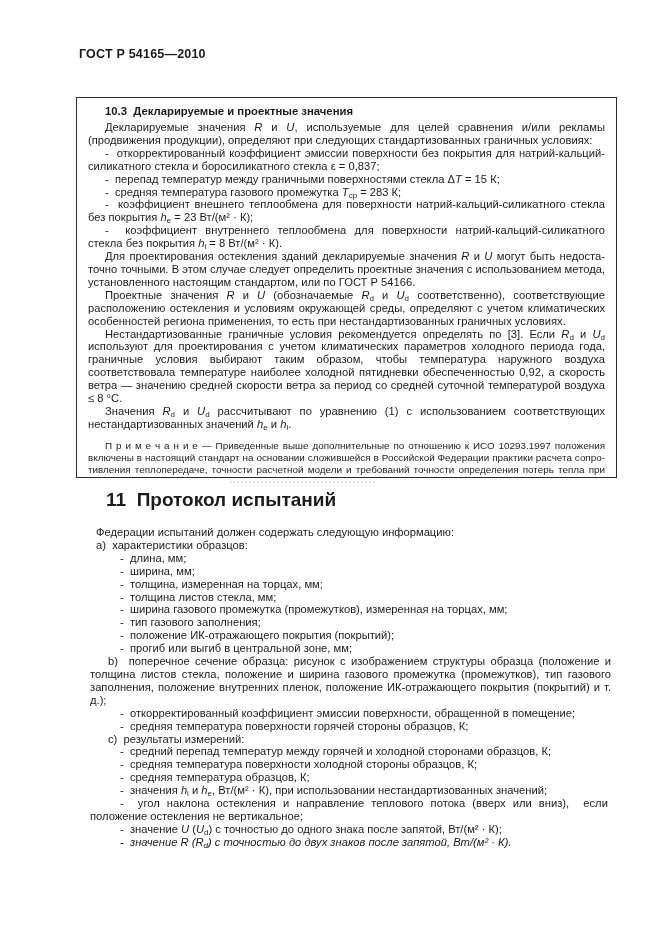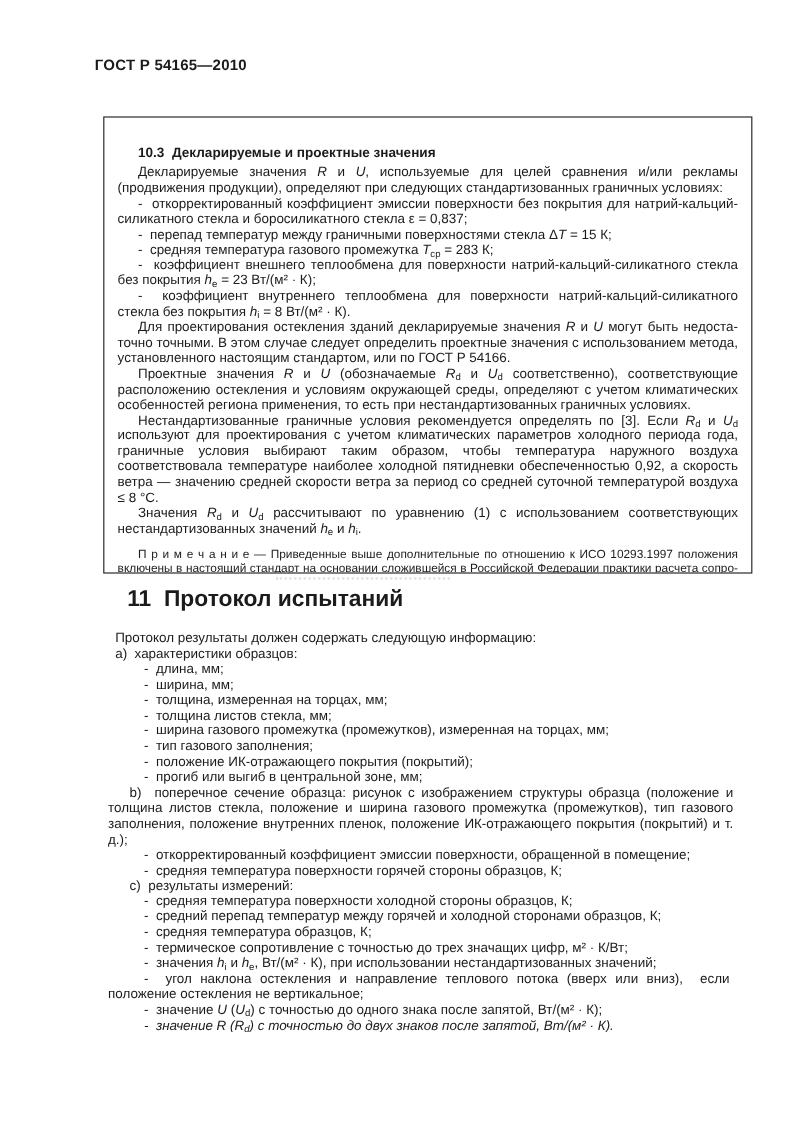--- a/index.html
+++ b/index.html
@@ -9,25 +9,25 @@
     background:#ffffff;
     font-family:"Liberation Sans","DejaVu Sans",sans-serif;
     color:#1b1b1b;
     overflow:hidden;
   }
   .gost-header{
     position:absolute;left:79px;top:47px;
     font-size:12.5px;font-weight:bold;letter-spacing:.2px;
   }
   .change-box{
-    position:absolute;left:86px;top:97px;
+    position:absolute;left:76px;top:97px;
     width:541px;height:381px;
     border:1px solid #2b2b2b;
     box-sizing:border-box;
-    padding:21px 11px 0 11px;
+    padding:4px 11px 0 11px;
     overflow:hidden;
   }
   .h3{
     font-size:11.3px;font-weight:bold;line-height:14px;
     text-indent:17px;margin:2px 0 3px 0;
   }
   .line{
     font-size:11.2px;line-height:12.9px;
     text-align:justify;
   }
@@ -81,38 +81,37 @@
         <div class="line p">Значения <i>R</i><sub>d</sub> и <i>U</i><sub>d</sub> рассчитывают по уравнению (1) с использованием соответствующих нестандар­тизованных значений <i>h</i><sub>е</sub> и <i>h</i><sub>i</sub>.</div>
         <div class="line note">П р и м е ч а н и е — Приведенные выше дополнительные по отношению к ИСО 10293.1997 положения включены в настоящий стандарт на основании сложившейся в Российской Федерации практики расчета сопро­тивления теплопередаче, точности расчетной модели и требований точности определения потерь тепла при проектировании.</div>
       </div>
   </div>
 
   <div class="scan-artifact"></div>
 
   <div class="sec11">
     <div class="h2">11&nbsp; Протокол испытаний</div>
     <div>
-        <div class="line lead">Протокол результаты должен содержать следующую информацию:</div>
+        <div class="line lead">Федерации испытаний должен содержать следующую информацию:</div>
         <div class="line lead">a)&nbsp; характеристики образцов:</div>
         <div class="line dash">-&nbsp; длина, мм;</div>
         <div class="line dash">-&nbsp; ширина, мм;</div>
         <div class="line dash">-&nbsp; толщина, измеренная на торцах, мм;</div>
         <div class="line dash">-&nbsp; толщина листов стекла, мм;</div>
         <div class="line dash">-&nbsp; ширина газового промежутка (промежутков), измеренная на торцах, мм;</div>
         <div class="line dash">-&nbsp; тип газового заполнения;</div>
         <div class="line dash">-&nbsp; положение ИК-отражающего покрытия (покрытий);</div>
         <div class="line dash">-&nbsp; прогиб или выгиб в центральной зоне, мм;</div>
         <div class="line let">b)&nbsp; поперечное сечение образца: рисунок с изображением структуры образца (положение и толщи­на листов стекла, положение и ширина газового промежутка (промежутков), тип газового заполнения, положение внутренних пленок, положение ИК-отражающего покрытия (покрытий) и т. д.);</div>
         <div class="line dash">-&nbsp; откорректированный коэффициент эмиссии поверхности, обращенной в помещение;</div>
         <div class="line dash">-&nbsp; средняя температура поверхности горячей стороны образцов, К;</div>
         <div class="line let">c)&nbsp; результаты измерений:</div>
+        <div class="line dash">-&nbsp; средний перепад температур между горячей и холодной сторонами образцов, К;</div>
         <div class="line dash">-&nbsp; средняя температура поверхности холодной стороны образцов, К;</div>
-        <div class="line dash">-&nbsp; средний перепад температур между горячей и холодной сторонами образцов, К;</div>
         <div class="line dash">-&nbsp; средняя температура образцов, К;</div>
-        <div class="line dash">-&nbsp; термическое сопротивление с точностью до трех значащих цифр, м² · К/Вт;</div>
         <div class="line dash">-&nbsp; значения <i>h</i><sub>i</sub> и <i>h</i><sub>е</sub>, Вт/(м² · К), при использовании нестандартизованных значений;</div>
         <div class="line dash">-&nbsp; угол наклона остекления и направление теплового потока (вверх или вниз),&nbsp; если&nbsp; положение остекления не вертикальное;</div>
         <div class="line dash">-&nbsp; значение <i>U</i> (<i>U</i><sub>d</sub>) с точностью до одного знака после запятой, Вт/(м² · К);</div>
         <div class="line dash it">-&nbsp; значение R (R<sub>d</sub>) с точностью до двух знаков после запятой, Вт/(м² · К).</div>
       </div>
   </div>
 
   <div class="page-number">6</div>
 
 </div>

